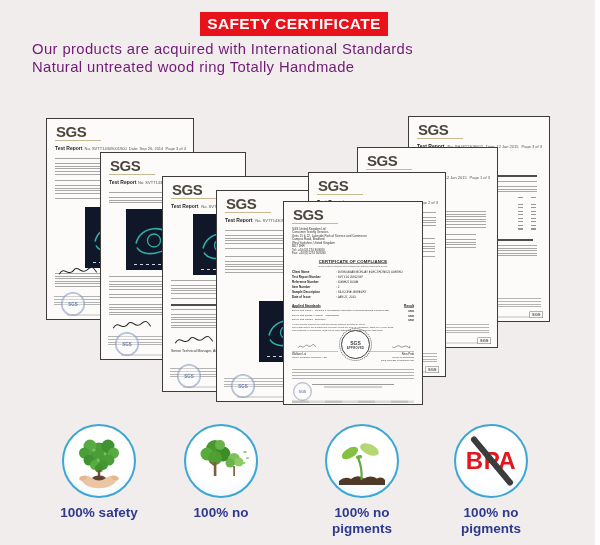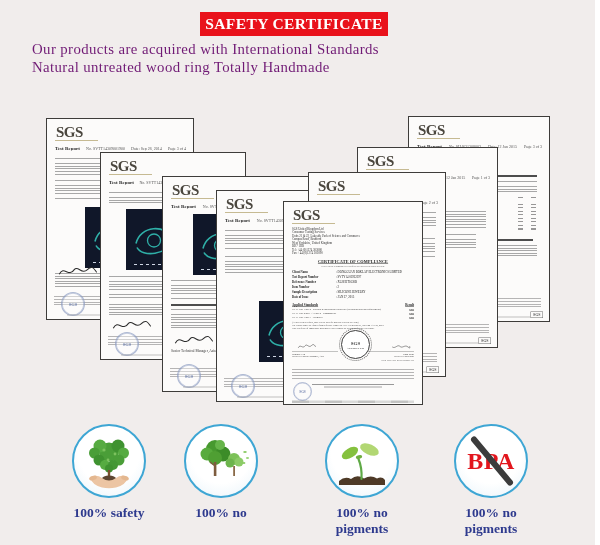--- a/index.html
+++ b/index.html
@@ -1,17 +1,17 @@
 <!DOCTYPE html>
 <html><head>
 <meta charset="utf-8">
 <style>
   html,body{margin:0;padding:0;}
   .page{position:relative;width:595px;height:545px;background:#f1edec;overflow:hidden;
-        font-family:Liberation Serif, serif;}
+        font-family:Liberation Sans, sans-serif;}
 
   
   .banner{position:absolute;left:200px;top:12px;width:188px;height:24px;background:#e9121b;
           color:#fff;font-weight:bold;font-size:15.5px;letter-spacing:.4px;
           display:flex;align-items:center;justify-content:center;}
   .tagline{position:absolute;top:40px;left:0;width:600px;
            color:#701a75;font-size:14.8px;line-height:18px;letter-spacing:.4px;padding-left:32px;}
 
   
   .certs{position:absolute;left:0;top:0;width:600px;height:430px;}
@@ -408,21 +408,21 @@
         <div class="hstamp">
             <span>SGS</span>
           </div>
         <div class="hbar"></div>
       </div>
     </div>
   </div>
 
   <div class="badges">
 
-    <div class="badge" style="left:34px;">
+    <div class="badge" style="left:24px;">
       <div class="bcircle">
         <svg viewBox="0 0 58 58">
           <circle cx="29" cy="20" r="9.5" fill="#4a9e38"></circle>
             <circle cx="20" cy="14" r="6.5" fill="#56ab41"></circle>
           <circle cx="38" cy="14" r="6.5" fill="#3f9230"></circle>
             <circle cx="14.5" cy="21" r="5.5" fill="#4a9e38"></circle>
           <circle cx="43.5" cy="21" r="5.5" fill="#56ab41"></circle>
             <circle cx="19" cy="28" r="5.5" fill="#3f9230"></circle>
           <circle cx="39" cy="28" r="5.5" fill="#4a9e38"></circle>
             <circle cx="25" cy="33" r="5" fill="#56ab41"></circle>

